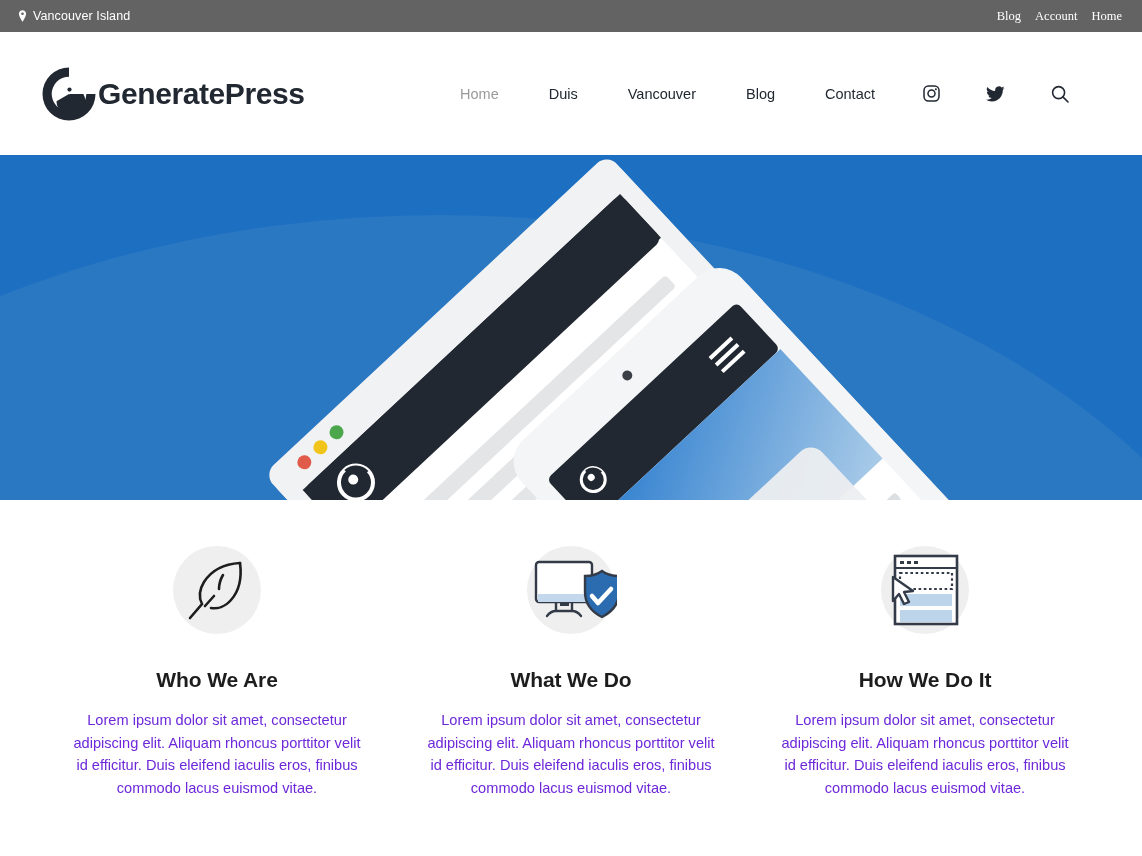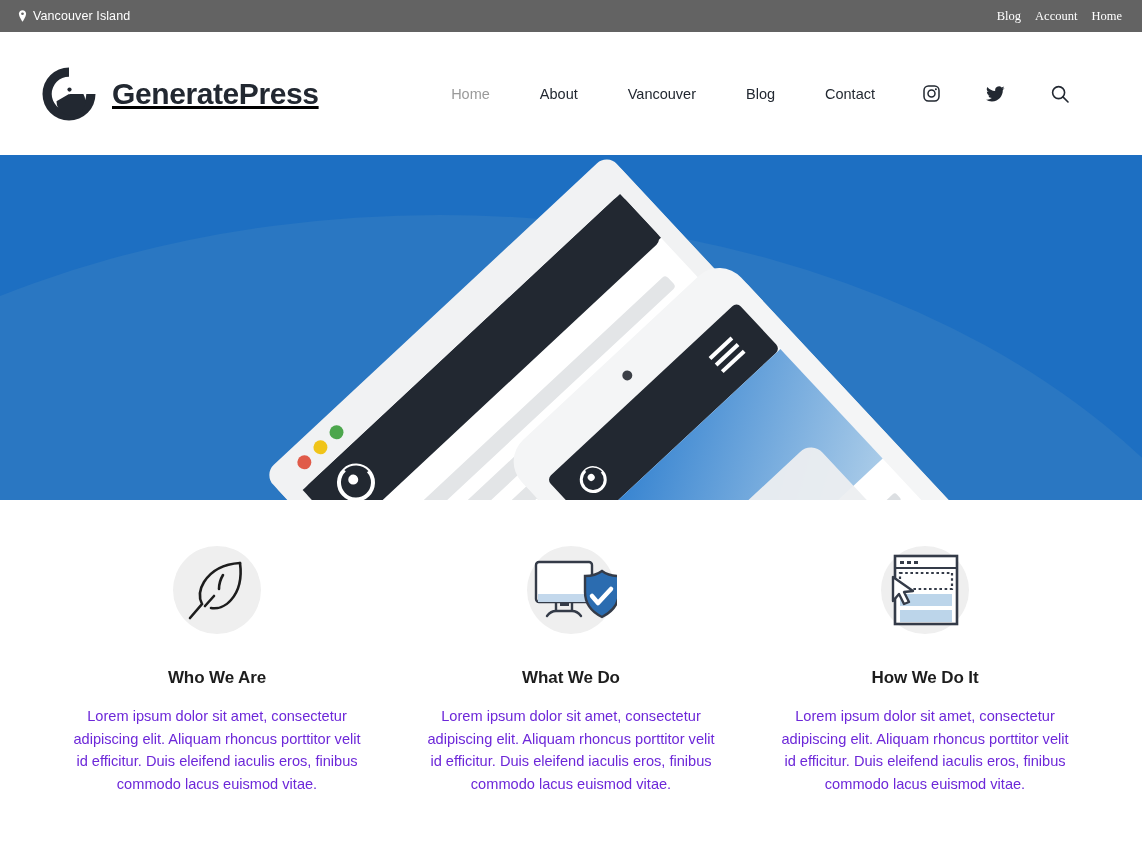--- a/index.html
+++ b/index.html
@@ -45,23 +45,21 @@
     height: 123px;
     background: #ffffff;
     display: flex;
     align-items: center;
     justify-content: space-between;
     padding: 0 40px 0 40px;
   }
   .brand {
     display: flex;
     align-items: center;
-    gap: 14px;
     cursor: pointer;
-    text-decoration: underline;
   }
   .brand-mark { width: 58px; height: 58px; display: block; flex: 0 0 58px; }
   .brand-text {
     font-size: 30px;
     font-weight: bold;
     color: #222831;
     letter-spacing: -.4px;
     white-space: nowrap;
   }
 
@@ -129,21 +127,21 @@
   .feature-iconwrap {
     width: 96px;
     height: 96px;
     display: flex;
     align-items: center;
     justify-content: center;
     margin-bottom: 30px;
   }
   .feature-iconwrap svg { display: block; }
   .feature-title {
-    font-size: 17px;
+    font-size: 21px;
     font-weight: bold;
     color: #1d1d1d;
     margin-bottom: 17px;
     letter-spacing: -.1px;
   }
   .feature-text {
     font-size: 14.6px;
     line-height: 22.6px;
     color: #6d28d9;
     max-width: 300px;
@@ -179,21 +177,21 @@
         <path d="M16.5 36.2A14.4 14.4 0 1 0 43.4 29H29l-12.5 7.2z" fill="#222831"></path>
         <circle cx="29.5" cy="24.6" r="4.6" fill="#ffffff"></circle>
         <circle cx="29.5" cy="24.6" r="2.1" fill="#222831"></circle>
       </svg>
     </span>
     <span class="brand-text">GeneratePress</span>
   </div>
 
   <div class="nav">
     <span class="nav-item active">Home</span>
-    <span class="nav-item">About</span>
+    <span class="nav-item">Duis</span>
     <span class="nav-item">Vancouver</span>
     <span class="nav-item">Blog</span>
     <span class="nav-item">Contact</span>
 
     <span class="nav-icon">
       <svg width="17" height="17" viewBox="0 0 17 17">
         <rect x="1" y="1" width="15" height="15" rx="4.4" fill="none" stroke="#222831" stroke-width="1.5"></rect>
         <circle cx="8.5" cy="8.5" r="3.5" fill="none" stroke="#222831" stroke-width="1.5"></circle>
         <circle cx="12.9" cy="4.2" r="1" fill="#222831"></circle>
       </svg>

